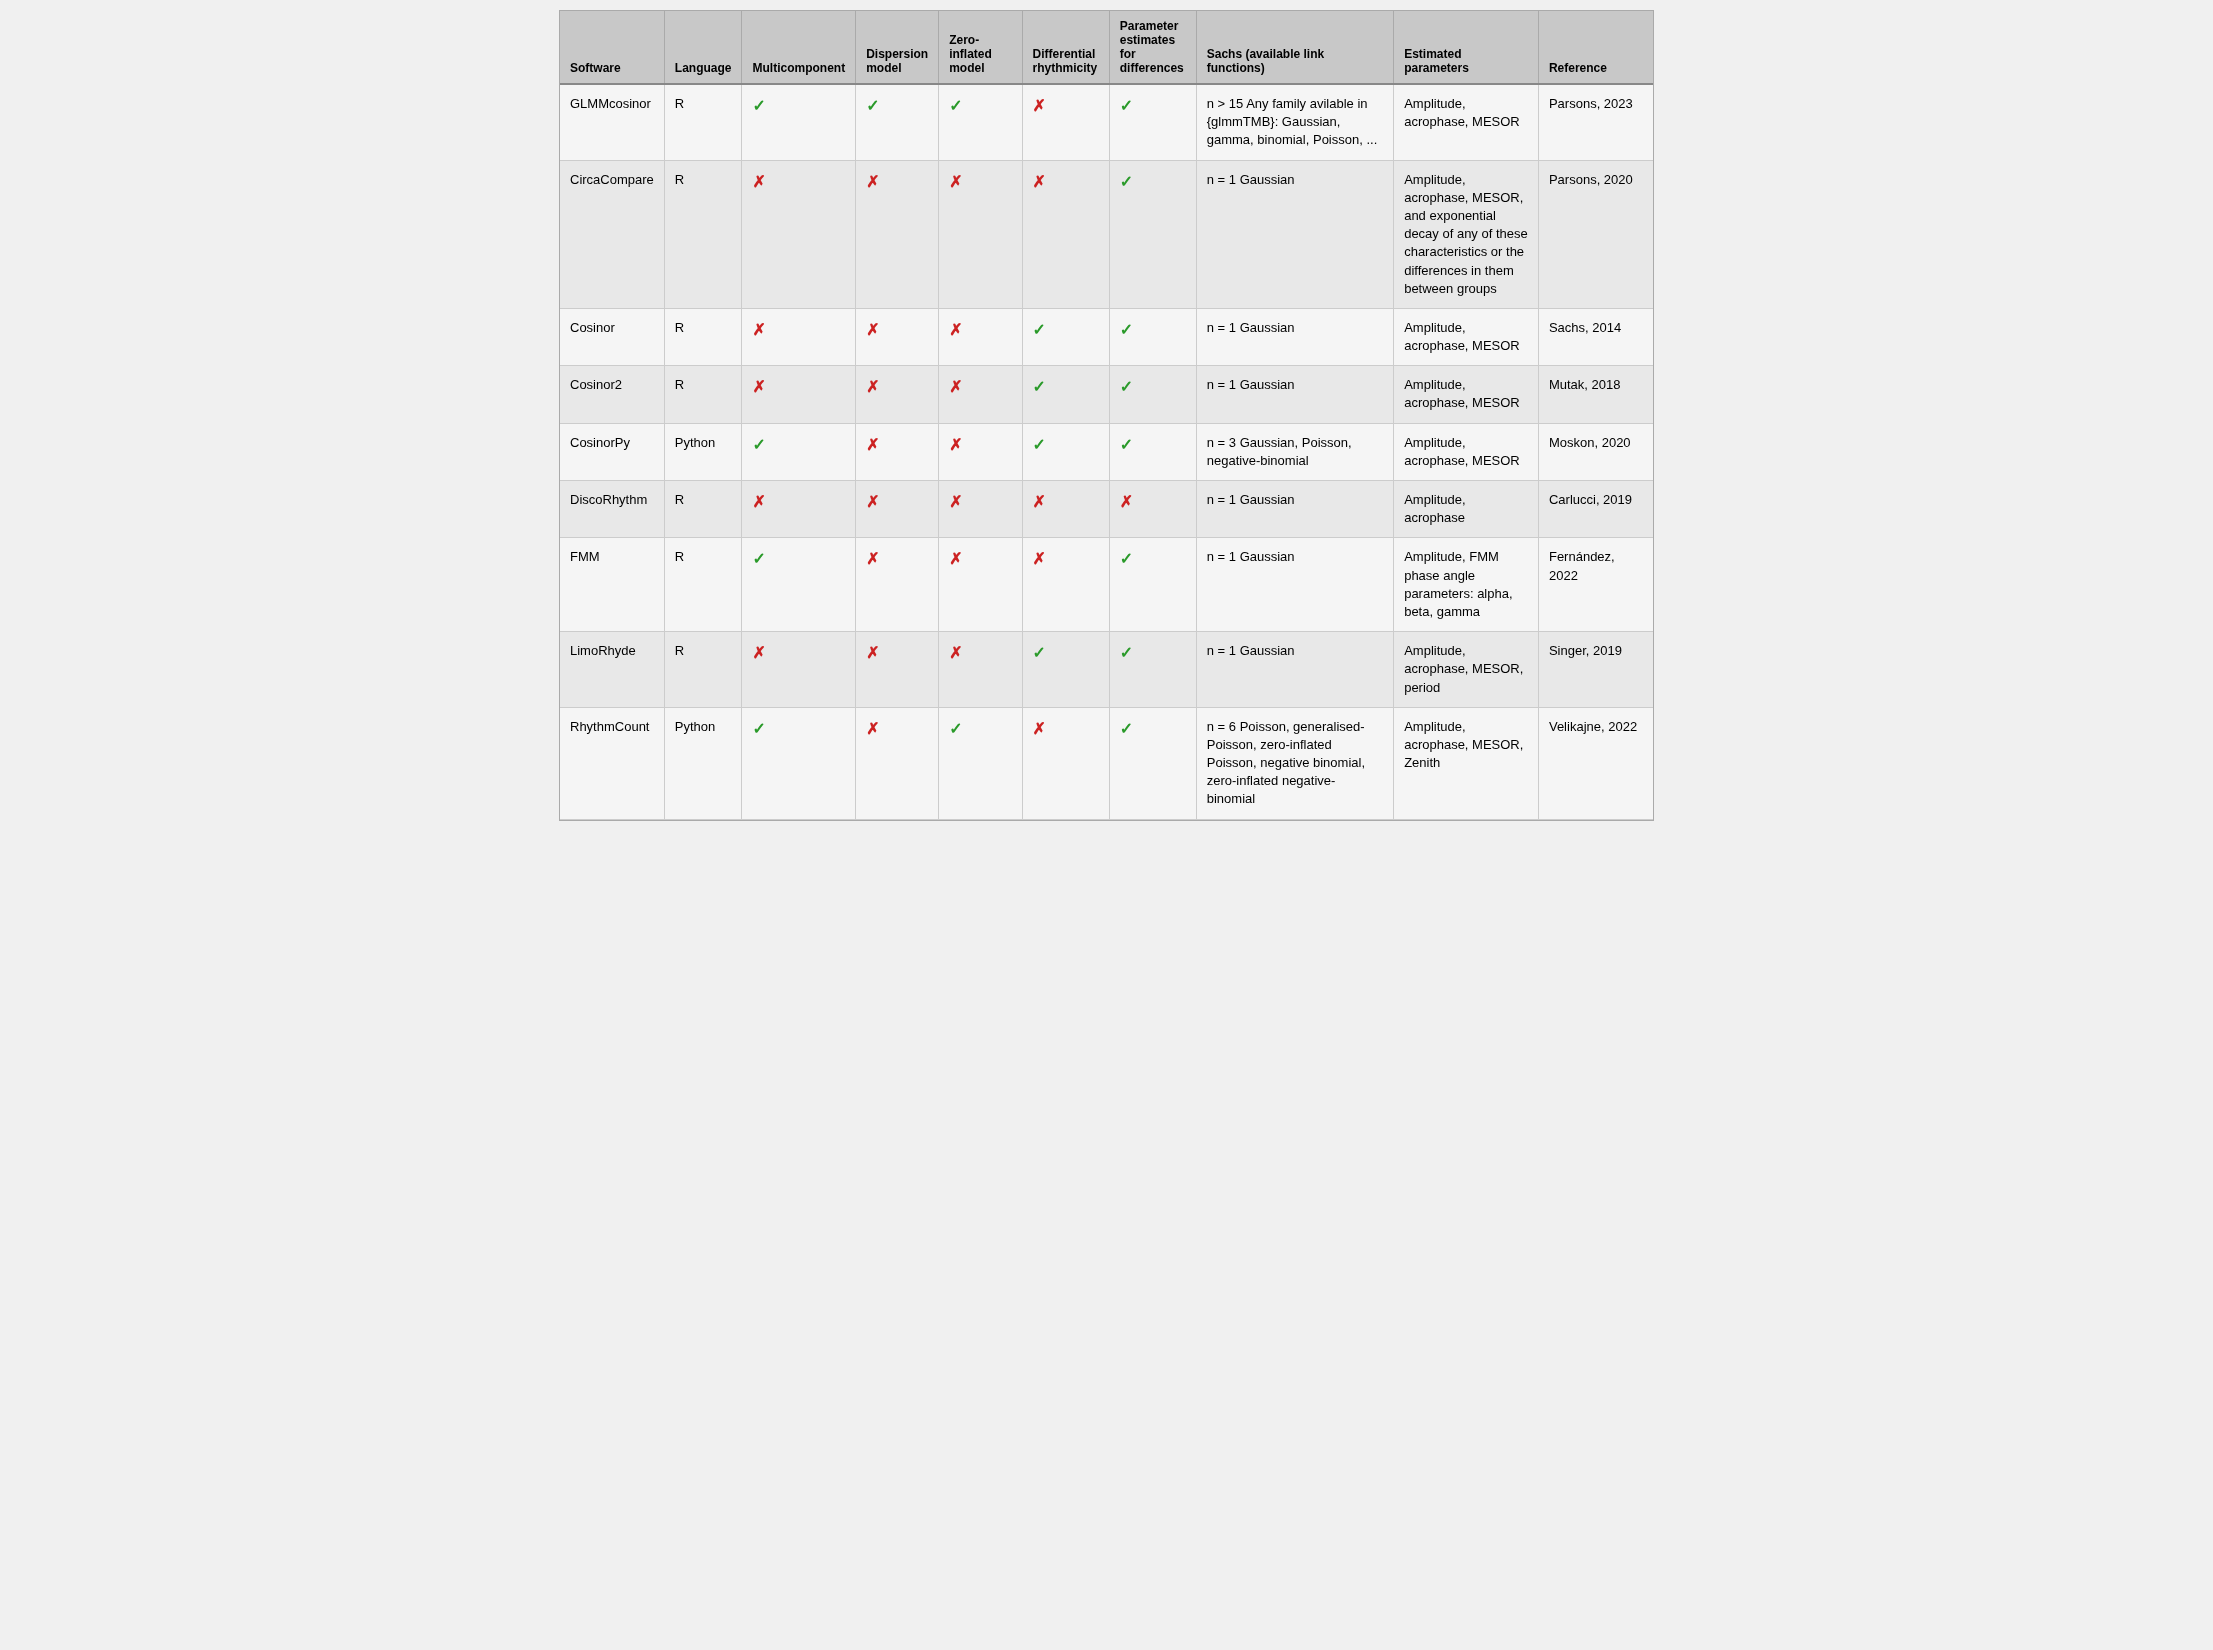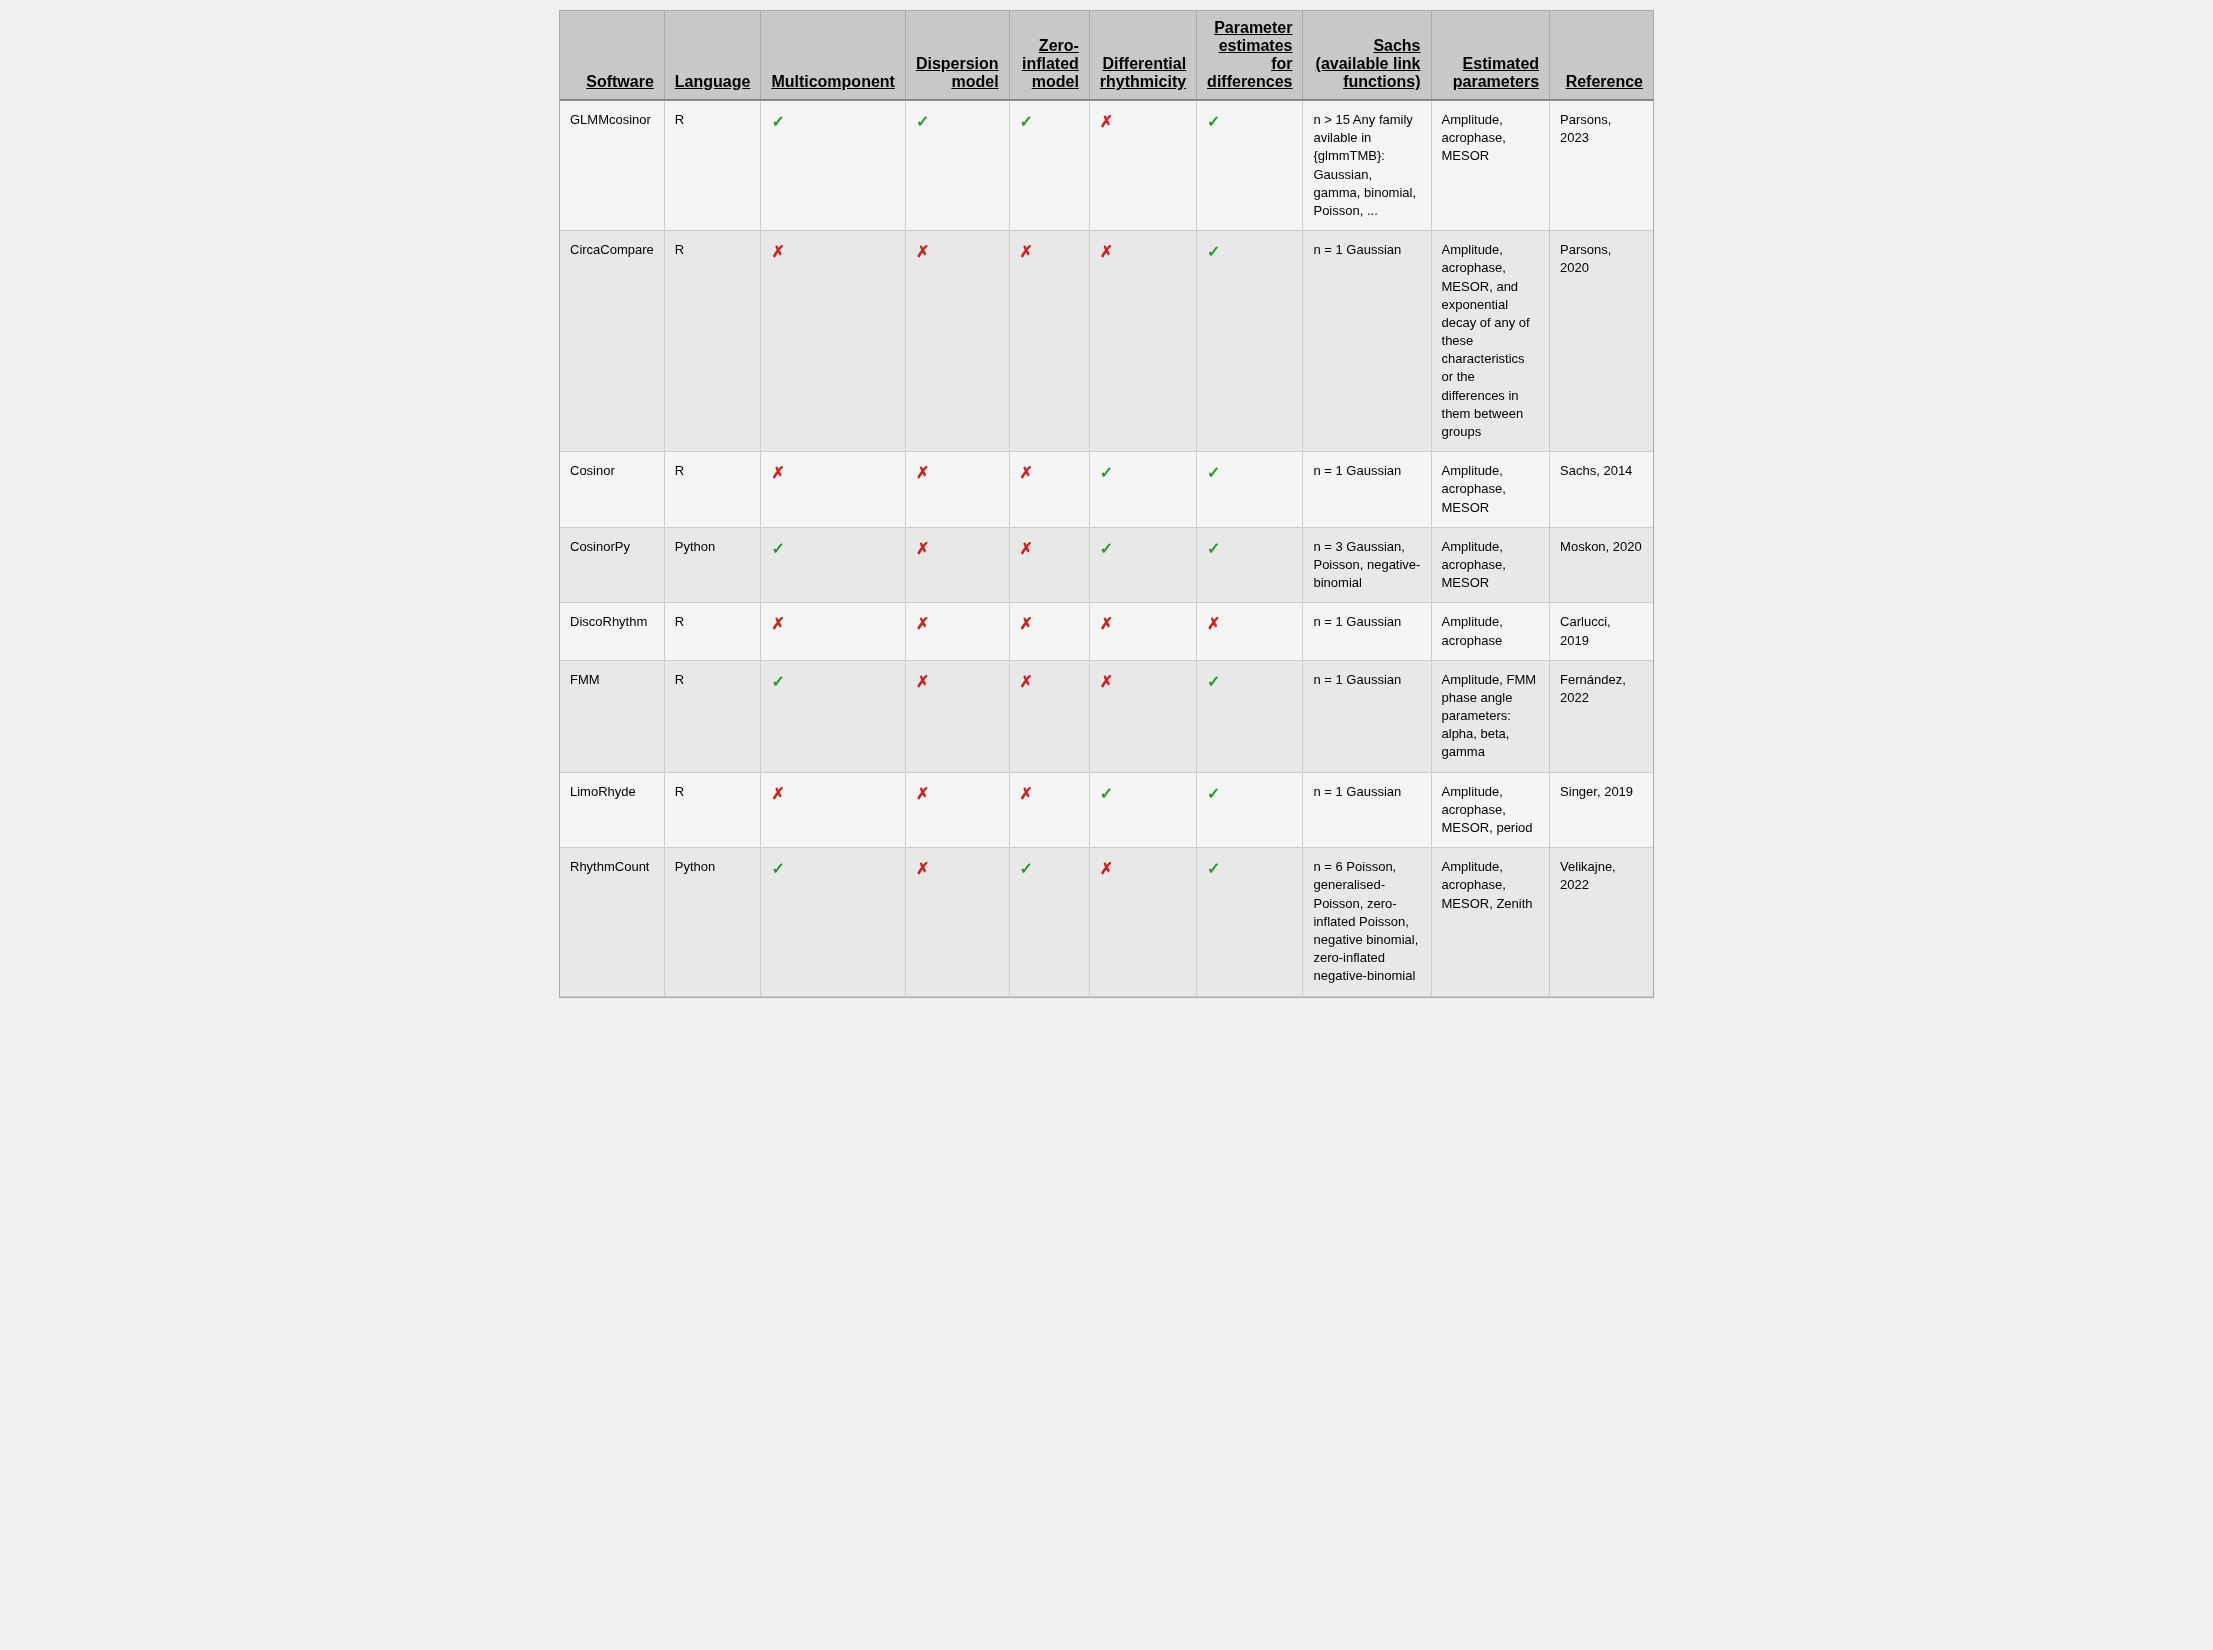--- a/index.html
+++ b/index.html
@@ -21,27 +21,26 @@
     }
     table {
       width: 100%;
       border-collapse: collapse;
     }
     thead tr {
       background: #c8c8c8;
     }
     thead th {
       padding: 8px 10px;
-      text-align: right;
+      text-align: left;
       font-weight: bold;
-      font-size: 16px;
+      font-size: 12px;
       border-right: 1px solid #aaa;
       border-bottom: 2px solid #888;
       vertical-align: bottom;
-      text-decoration: underline;
     }
     thead th:last-child {
       border-right: none;
     }
     tbody tr {
       border-bottom: 1px solid #ccc;
     }
     tbody tr:nth-child(odd) {
       background: #f5f5f5;
     }
@@ -129,20 +128,32 @@
           <td><span class="cross">✗</span></td>
           <td><span class="cross">✗</span></td>
           <td><span class="cross">✗</span></td>
           <td><span class="check">✓</span></td>
           <td><span class="check">✓</span></td>
           <td>n = 1 Gaussian</td>
           <td>Amplitude, acrophase, MESOR</td>
           <td>Sachs, 2014</td>
         </tr>
         <tr>
+          <td>Cosinor2</td>
+          <td>R</td>
+          <td><span class="cross">✗</span></td>
+          <td><span class="cross">✗</span></td>
+          <td><span class="cross">✗</span></td>
+          <td><span class="check">✓</span></td>
+          <td><span class="check">✓</span></td>
+          <td>n = 1 Gaussian</td>
+          <td>Amplitude, acrophase, MESOR</td>
+          <td>Mutak, 2018</td>
+        </tr>
+        <tr>
           <td>CosinorPy</td>
           <td>Python</td>
           <td><span class="check">✓</span></td>
           <td><span class="cross">✗</span></td>
           <td><span class="cross">✗</span></td>
           <td><span class="check">✓</span></td>
           <td><span class="check">✓</span></td>
           <td>n = 3 Gaussian, Poisson, negative-binomial</td>
           <td>Amplitude, acrophase, MESOR</td>
           <td>Moskon, 2020</td>

